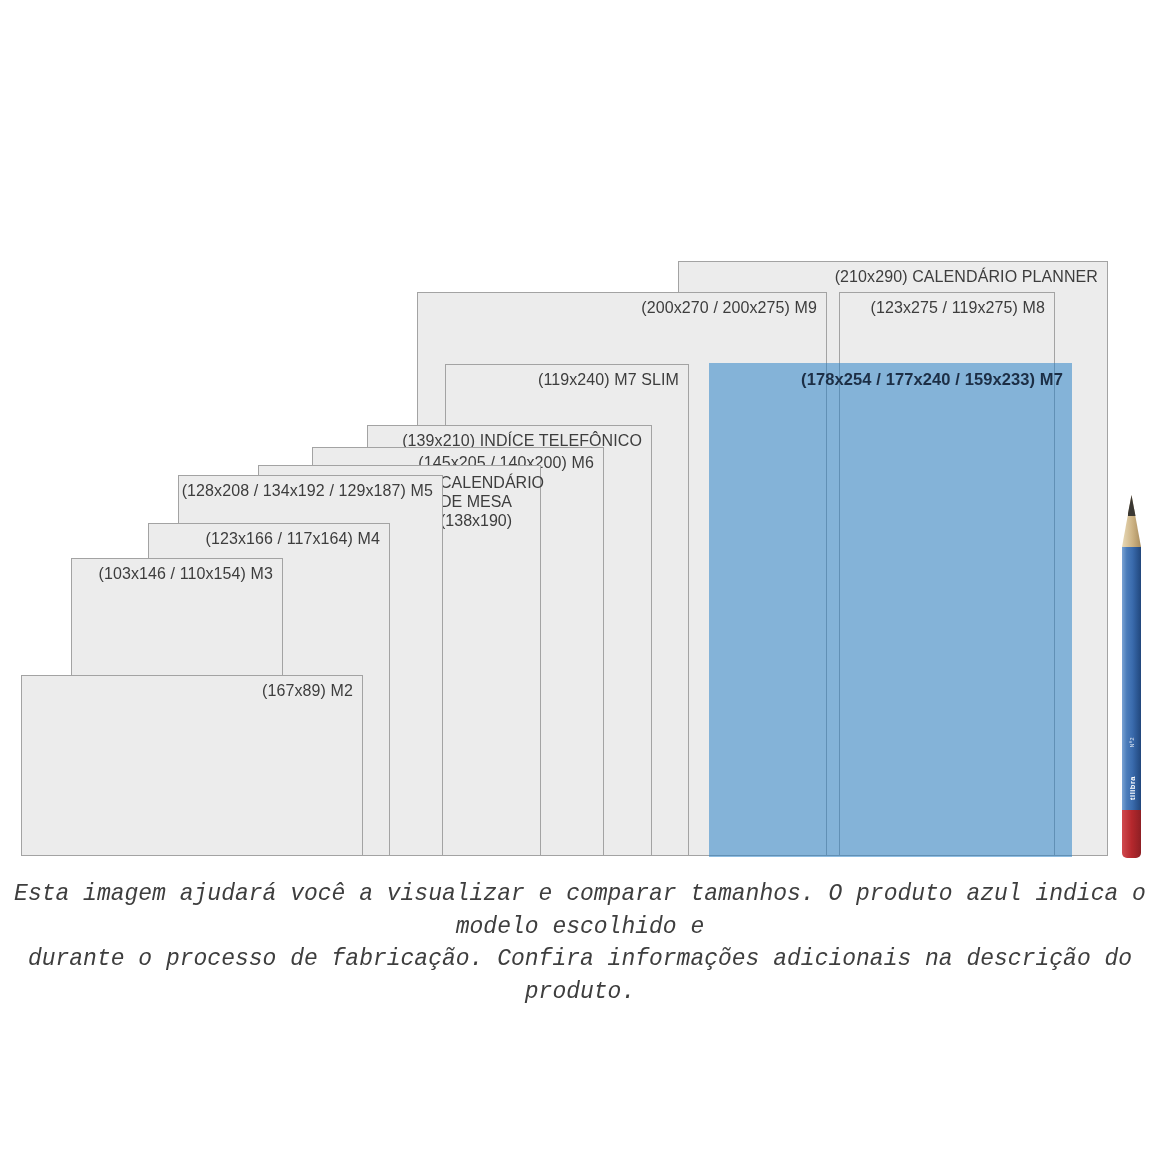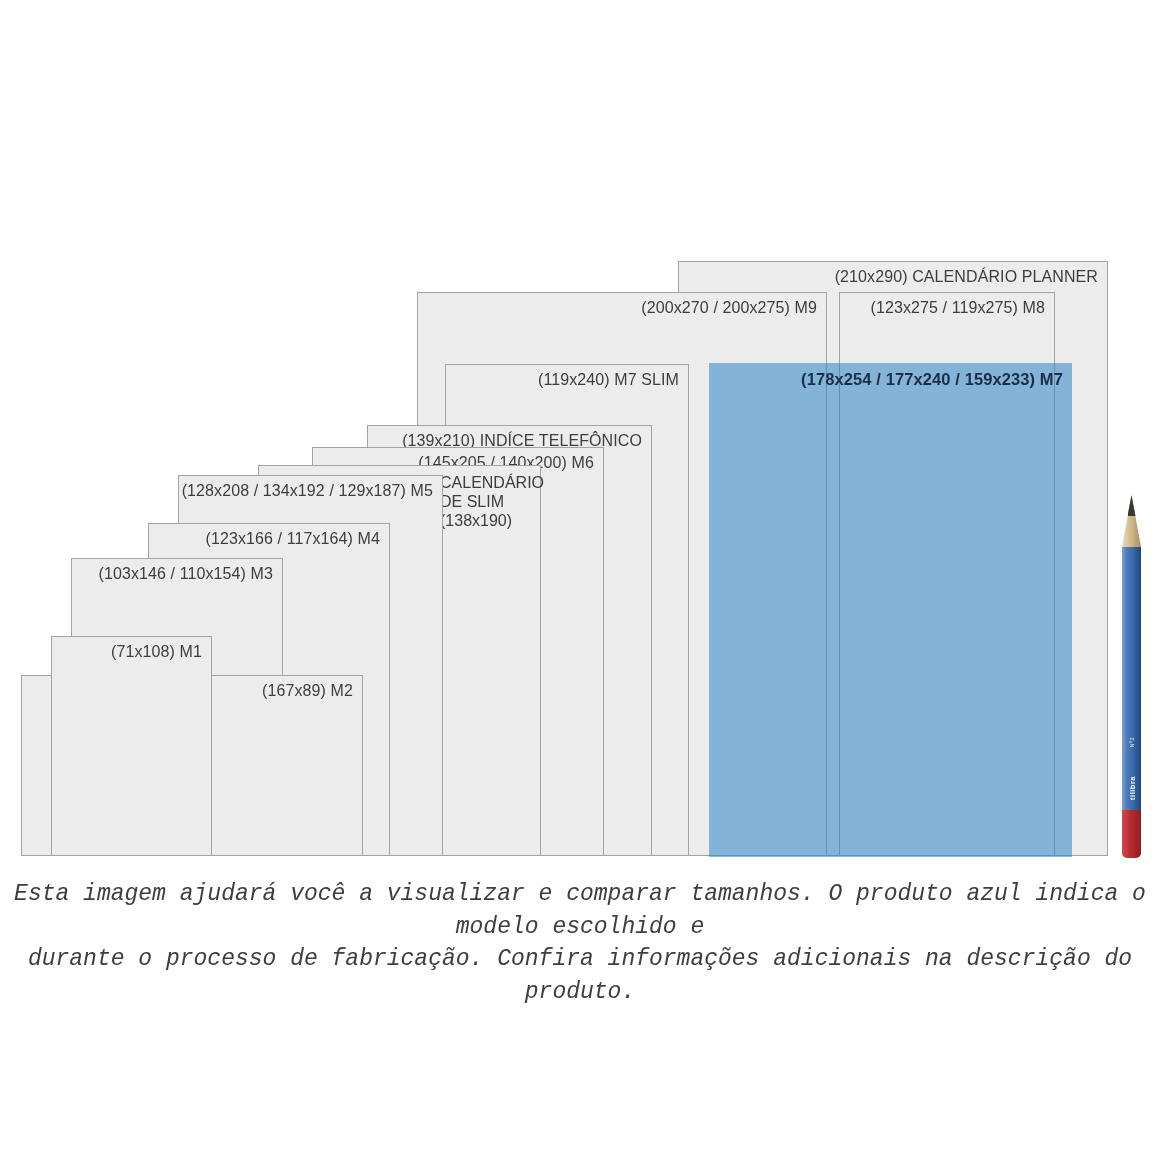--- a/index.html
+++ b/index.html
@@ -148,43 +148,40 @@
   <div class="rect" id="r-indice">
     <span class="lbl">(139x210) INDÍCE TELEFÔNICO</span>
   </div>
 
   <div class="rect" id="r-m6">
     <span class="lbl">(145x205 / 140x200) M6</span>
   </div>
 
   <div class="rect" id="r-mesa">
     <span class="lbl-block"><span>CALENDÁRIO</span><br>
-      <span>DE SLIM</span><br>
+      <span>DE MESA</span><br>
       <span>(138x190)</span></span>
   </div>
 
   <div class="rect" id="r-m5">
     <span class="lbl">(128x208 / 134x192 / 129x187) M5</span>
   </div>
 
   <div class="rect" id="r-m4">
     <span class="lbl">(123x166 / 117x164) M4</span>
   </div>
 
   <div class="rect" id="r-m3">
     <span class="lbl">(103x146 / 110x154) M3</span>
   </div>
 
   <div class="rect" id="r-m2">
     <span class="lbl">(167x89) M2</span>
   </div>
 
-  <div class="rect" id="r-m1">
-    <span class="lbl">(71x108) M1</span>
-  </div>
 
   <div class="rect" id="r-m7">
     <span class="lbl">(178x254 / 177x240 / 159x233) M7</span>
   </div>
 
   <div class="pencil">
     <div class="pencil-tip"></div>
     <div class="pencil-graphite"></div>
     <div class="pencil-body">
       <span class="pencil-mark">Nº2</span>

